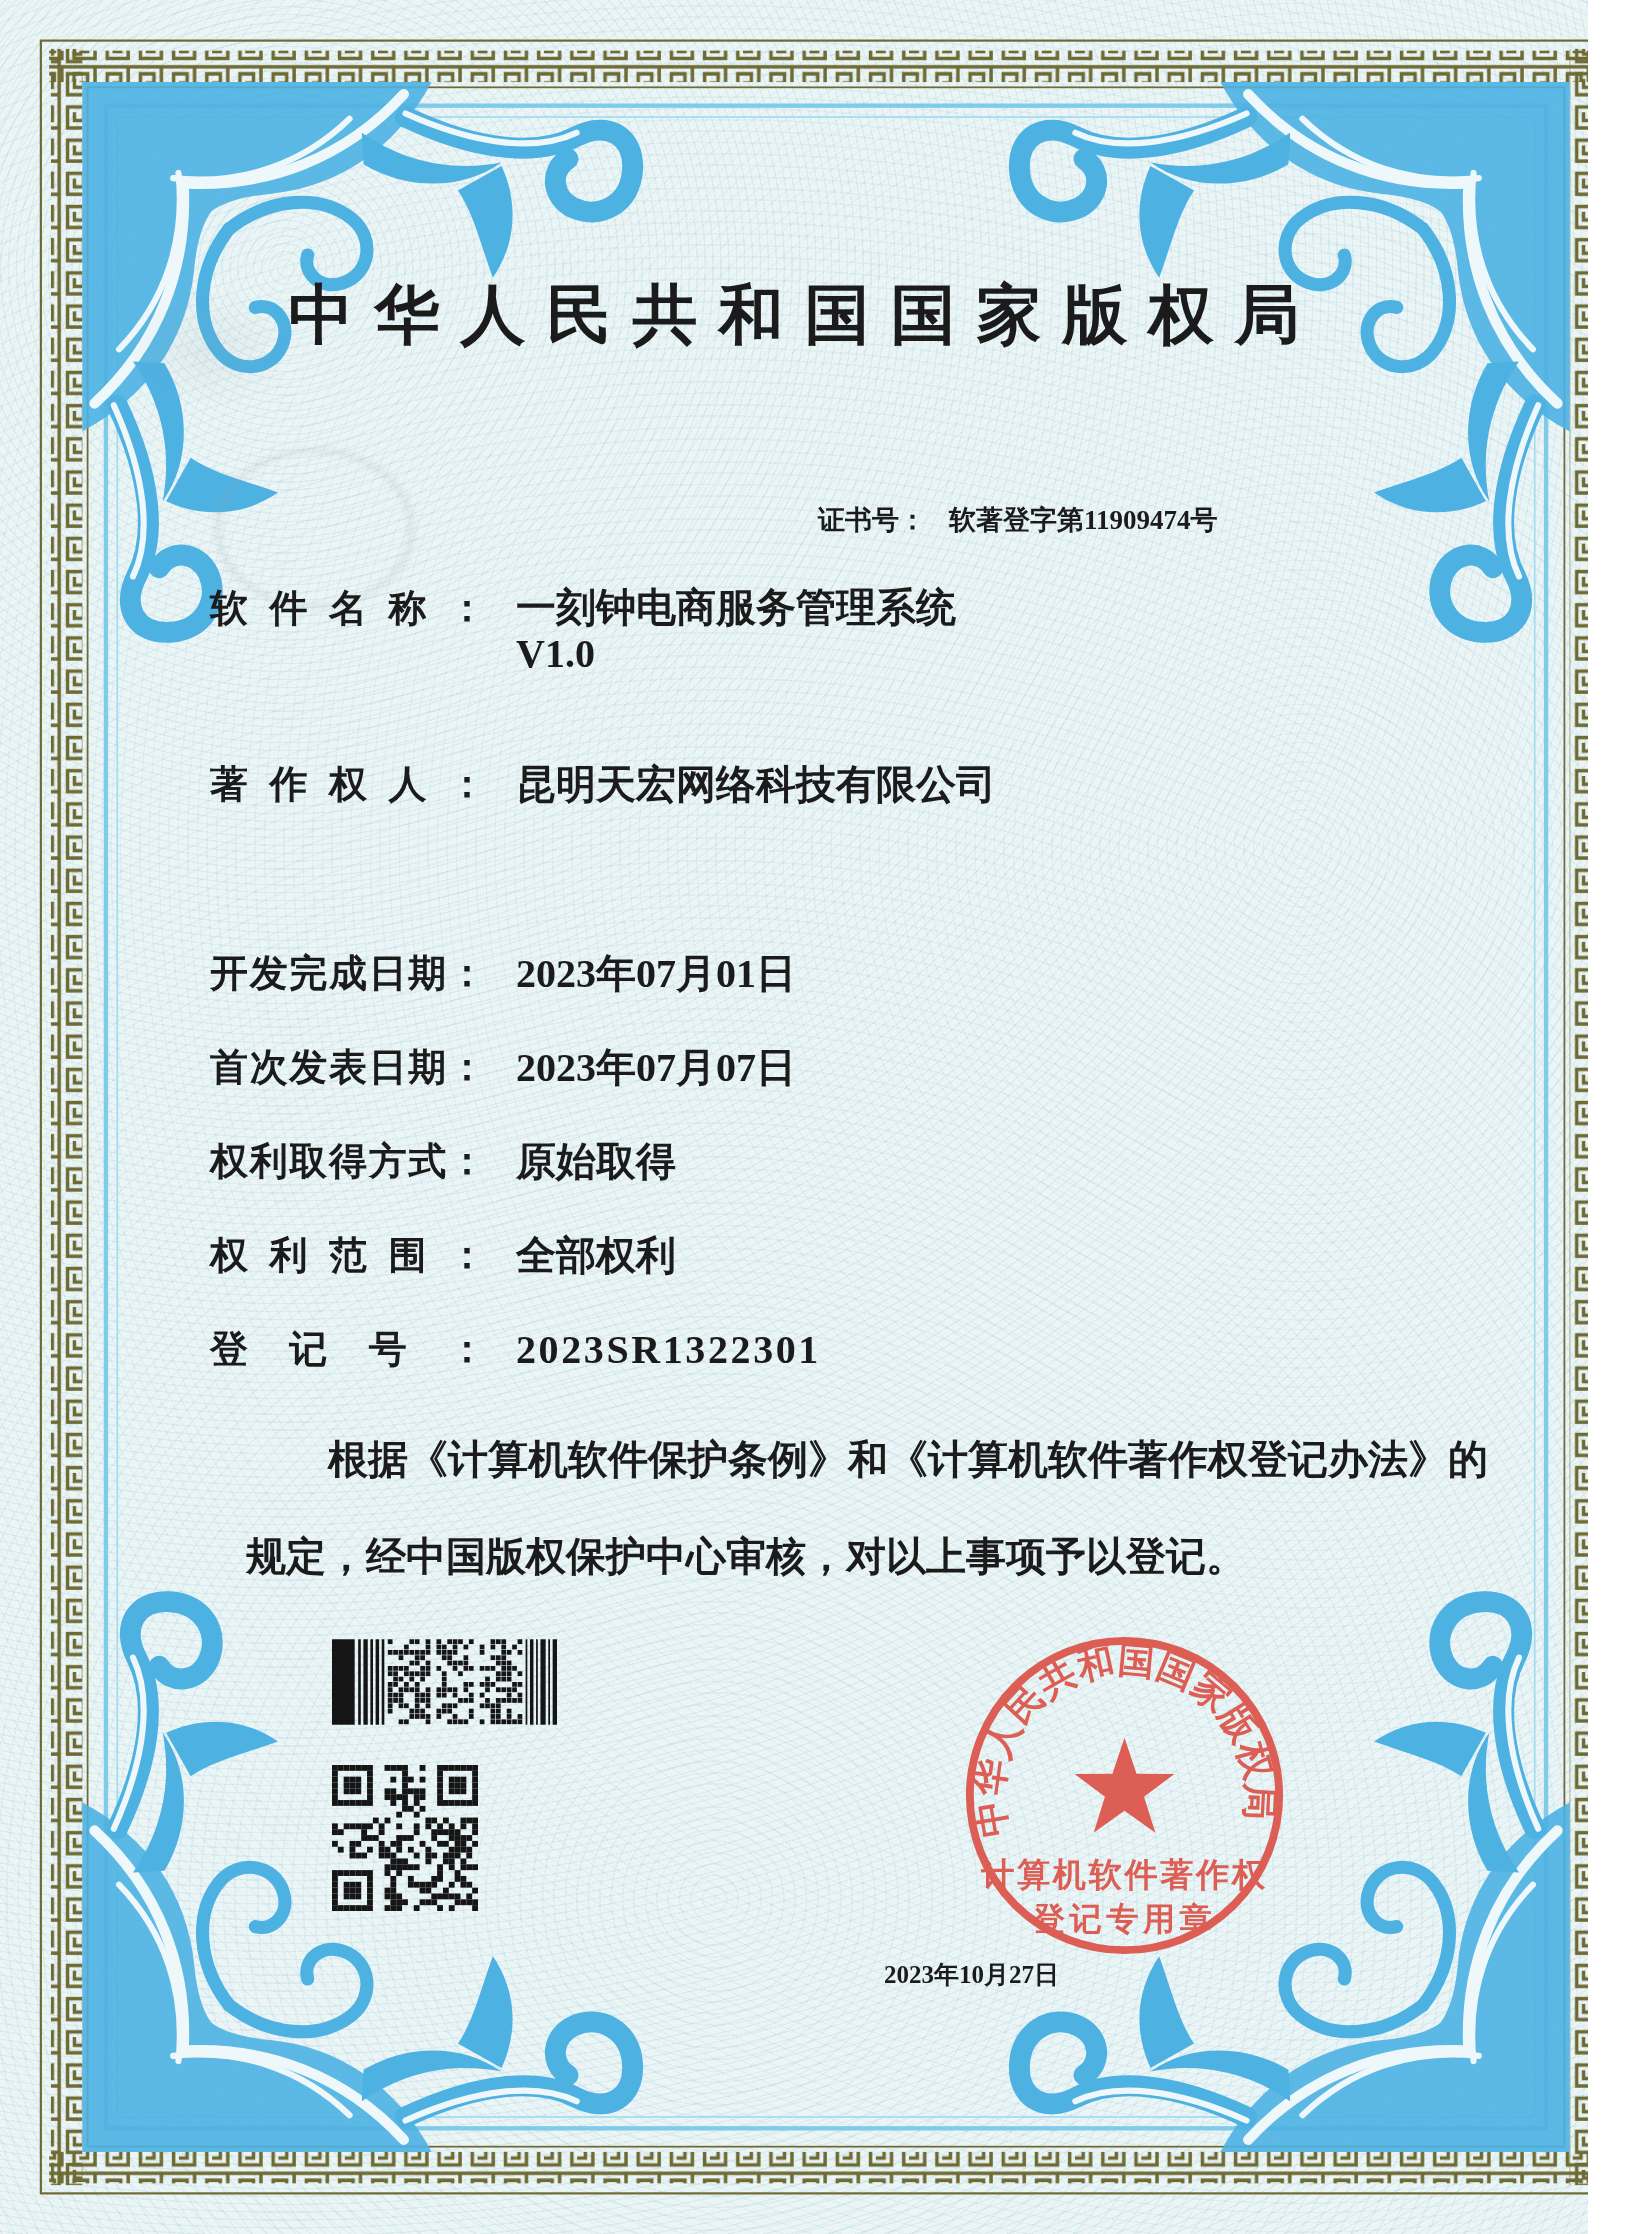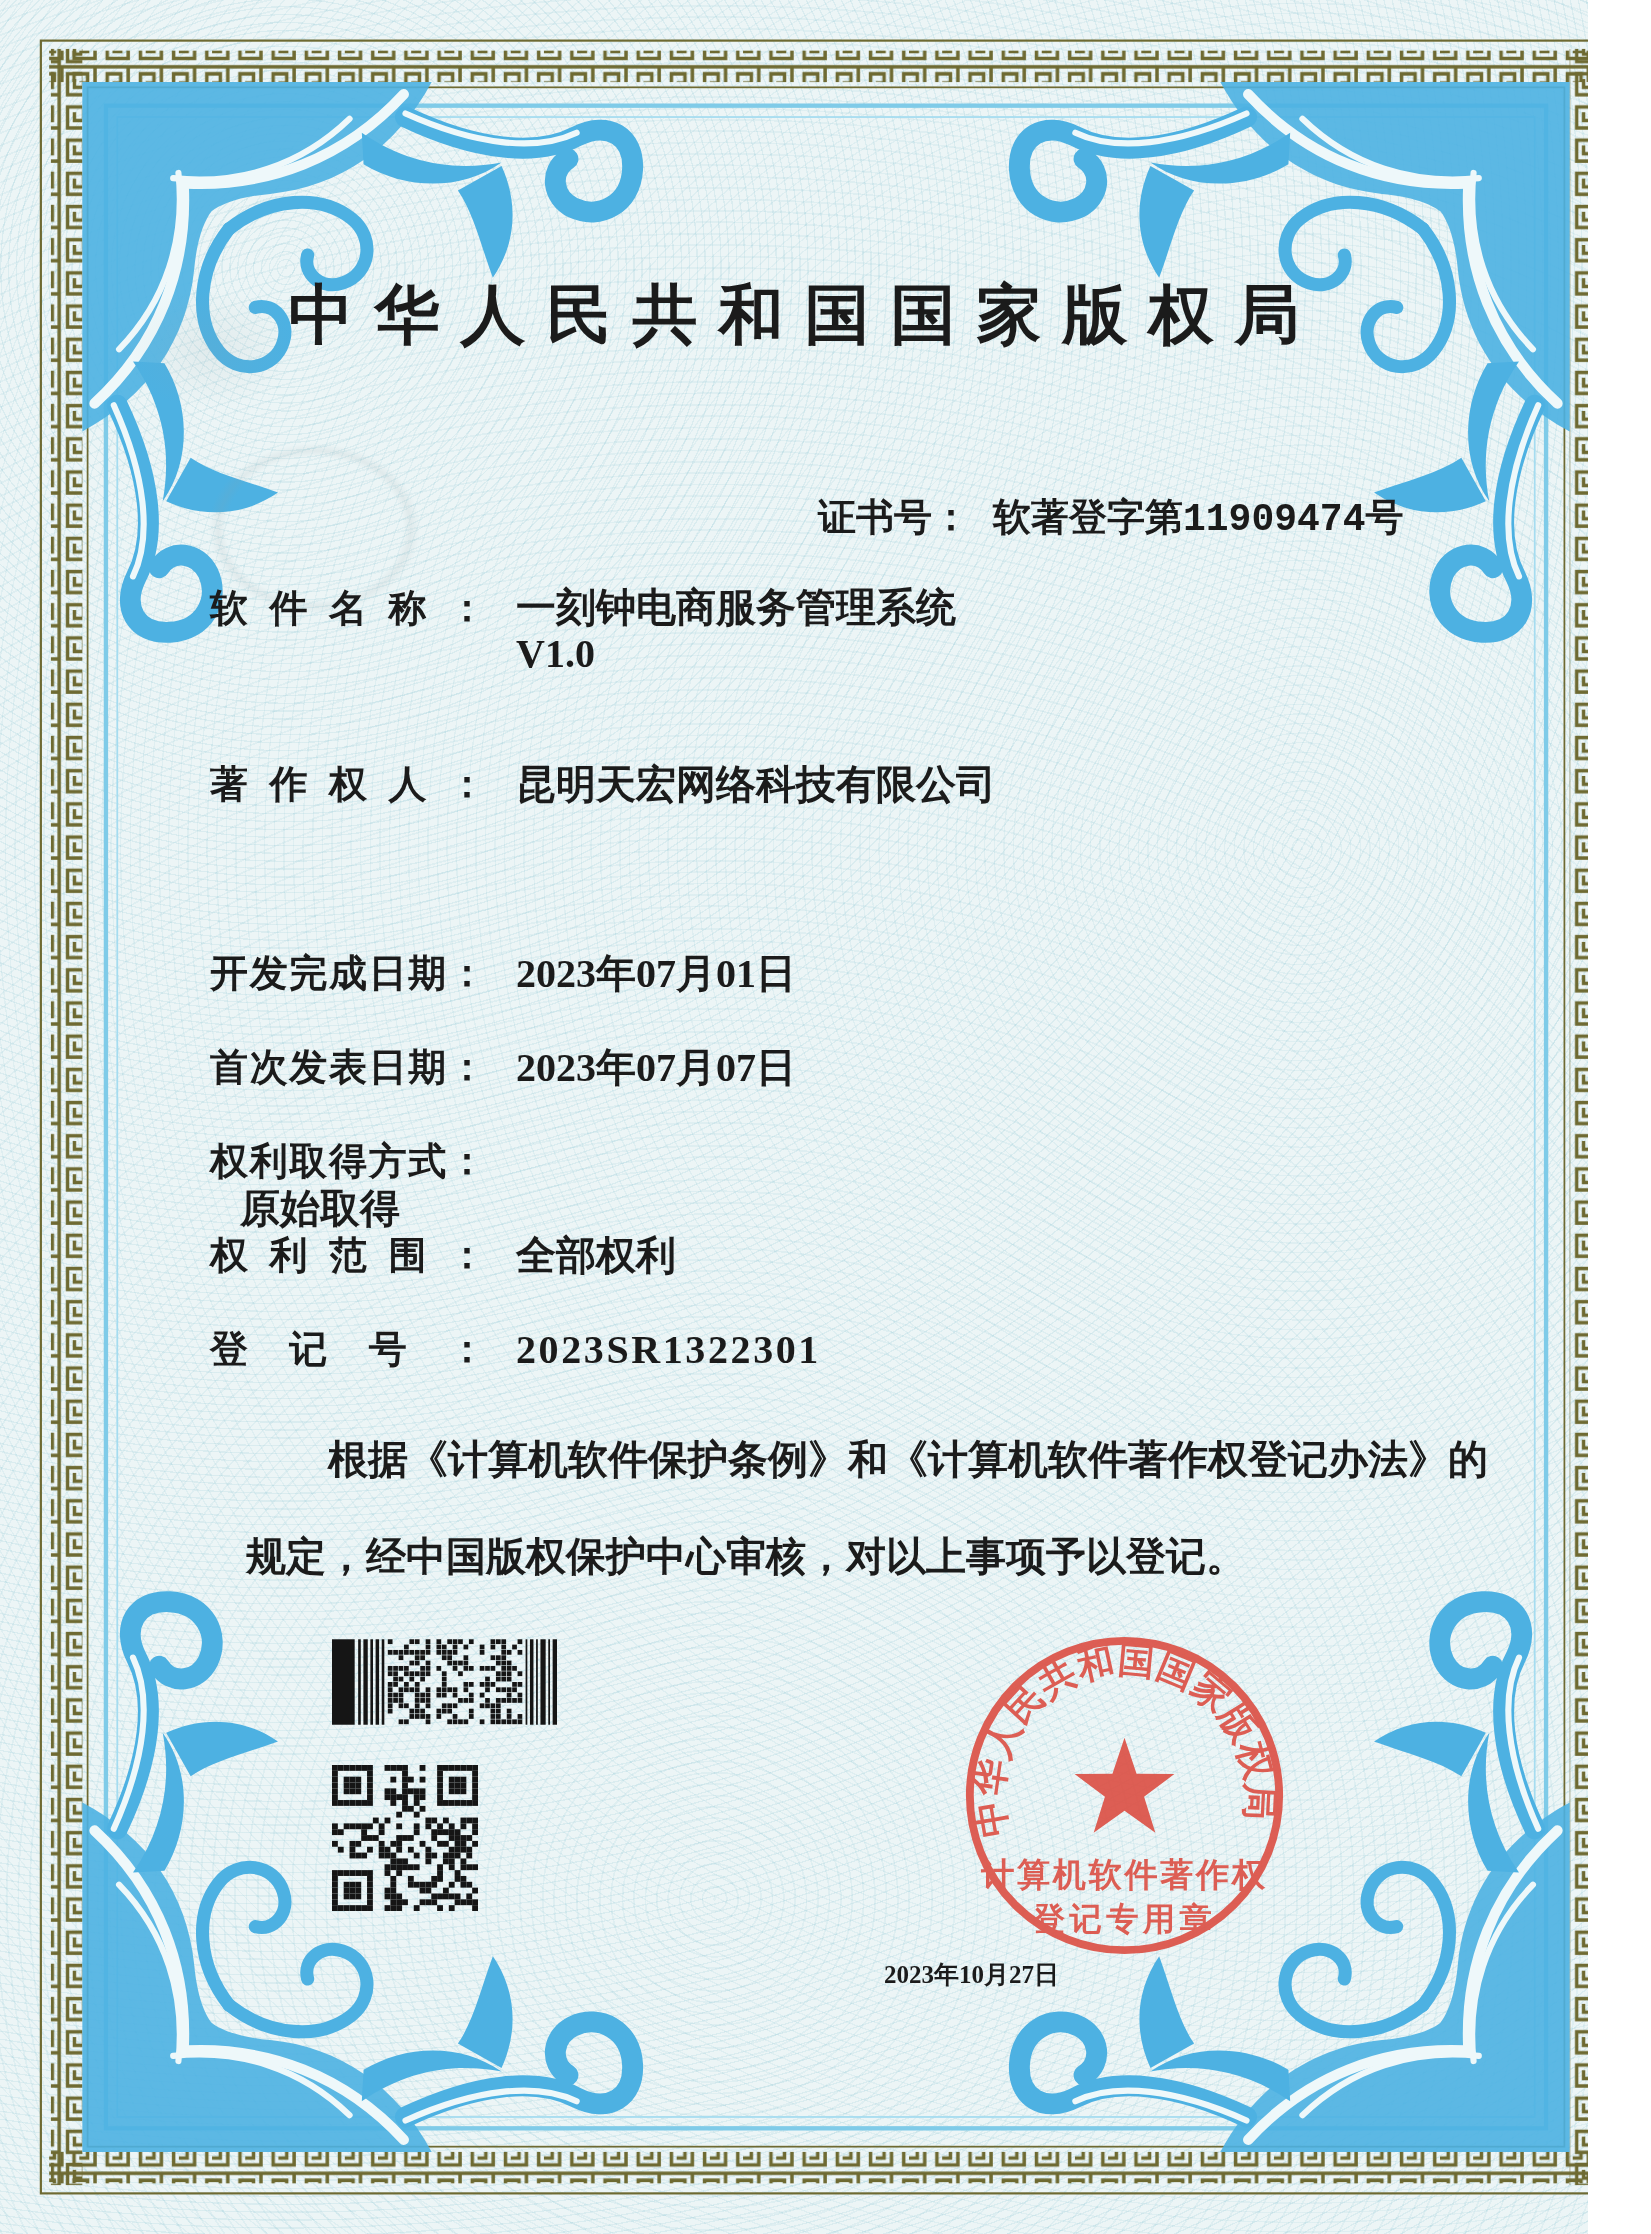--- a/index.html
+++ b/index.html
@@ -27,21 +27,21 @@
     font-size:65px;font-weight:700;letter-spacing:21px;padding-left:21px;
     line-height:68px;white-space:nowrap;
   }
   .doc-title{
     left:0;right:0;top:395px;text-align:center;
     font-size:72px;font-weight:700;letter-spacing:10.5px;padding-left:10.5px;
     line-height:79px;white-space:nowrap;
   }
   .certno{
     left:818px;top:500px;display:flex;gap:23px;
-    font-size:38px;font-weight:600;line-height:40px;white-space:nowrap;font-family:Liberation Mono, monospace;
+    font-size:27px;font-weight:600;line-height:40px;white-space:nowrap;
   }
   .row{position:absolute;left:210px;display:flex;align-items:flex-start;white-space:nowrap;}
   .flabel{
     display:inline-block;width:276px;
     font-size:38px;font-weight:700;line-height:47px;
     text-align:justify;text-align-last:justify;
   }
   .fvalue{
     margin-left:30px;font-size:40px;font-weight:600;line-height:47px;
   }
@@ -135,21 +135,21 @@
   <div class="row" style="top:950px;">
     <span class="flabel">开发完成日期：</span>
     <span class="fvalue">2023年07月01日</span>
   </div>
 
   <div class="row" style="top:1044px;">
     <span class="flabel">首次发表日期：</span>
     <span class="fvalue">2023年07月07日</span>
   </div>
 
-  <div class="row" style="top:1138px;flex-direction:column;">
+  <div class="row" style="top:1138px;">
     <span class="flabel">权利取得方式：</span>
     <span class="fvalue">原始取得</span>
   </div>
 
   <div class="row" style="top:1232px;">
     <span class="flabel">权利范围：</span>
     <span class="fvalue">全部权利</span>
   </div>
 
   <div class="row" style="top:1326px;justify-content:center;">

